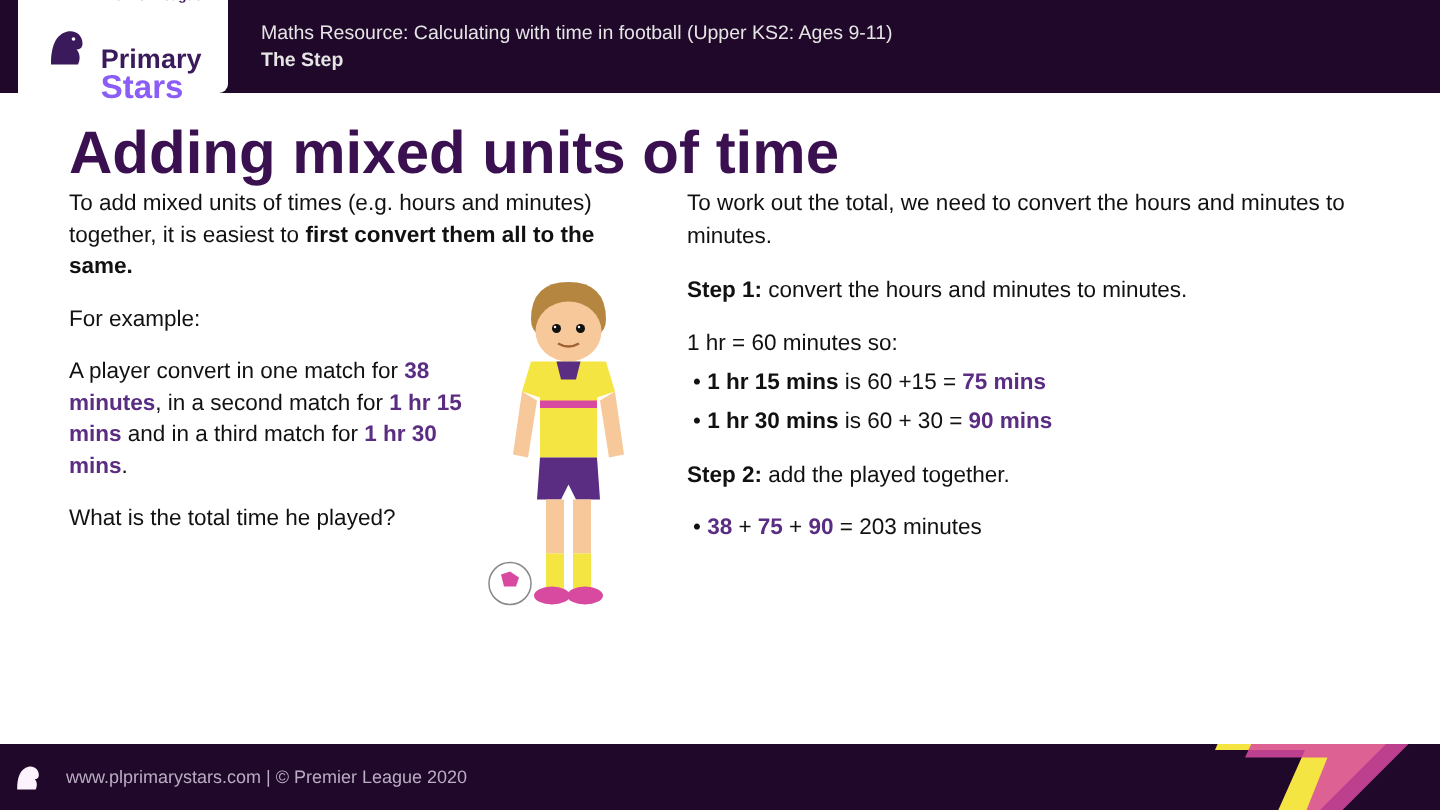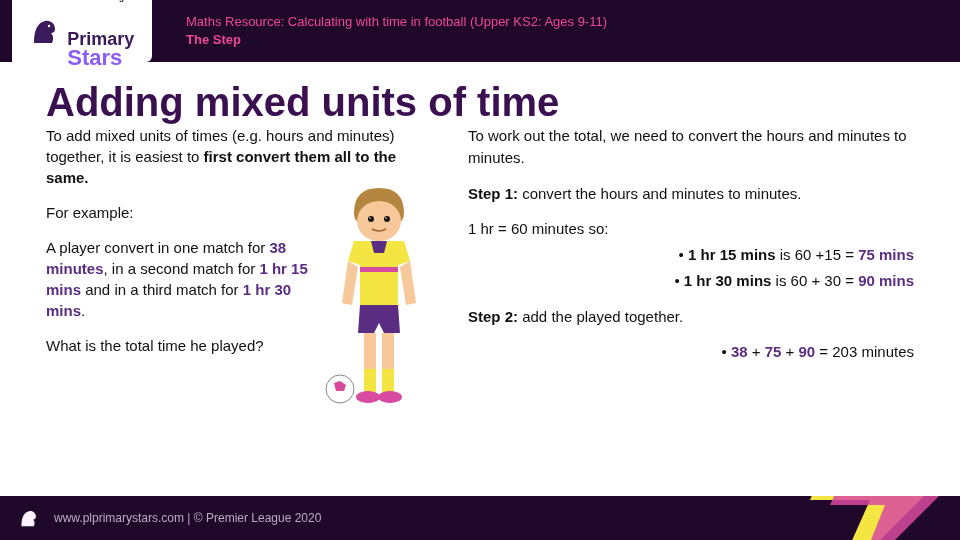--- a/index.html
+++ b/index.html
@@ -35,77 +35,77 @@
   }
   .logo-text {
     display: flex;
     flex-direction: column;
     line-height: 1.05;
   }
   .logo-text .top { font-size: 9px; color: #3a1a5a; font-weight: 600; }
   .logo-text .mid { font-size: 18px; color: #3a1a5a; font-weight: 800; margin-top: 28px; }
   .logo-text .bot { font-size: 22px; color: #8b5cf6; font-weight: 800; margin-top: -3px; }
   .header-text {
-    color: #ec4899;
+    color: #e5e5e5;
     font-size: 13px;
-    margin-left: 34px;
+    margin-left: 22px;
     line-height: 1.4;
   }
   .header-text .line2 { font-weight: 600; }
   .content {
     padding: 18px 46px 0 46px;
   }
   h1.title {
     font-size: 40px;
     font-weight: 800;
     color: #3a1050;
   }
   .columns {
     display: flex;
-    gap: 42px;
+    gap: 32px;
   }
   .col-left {
     width: 380px;
     font-size: 15px;
     color: #111;
     line-height: 1.4;
     position: relative;
   }
   .col-right {
     flex: 1;
     font-size: 15px;
     color: #111;
     line-height: 1.45;
   }
   .col-left p, .col-right p { margin-bottom: 14px; }
   .col-left .para2, .col-left .para3, .col-left .para4 {
     width: 270px;
   }
-  ul.bullets { list-style: none; padding-left: 4px; margin-bottom: 14px; text-align: right;}
+  ul.bullets { list-style: none; padding-left: 4px; margin-bottom: 14px;}
   ul.bullets li::before { content: "•  "; }
   ul.bullets li { margin-bottom: 4px; }
   .pl-purple { color: #5a2d82; font-weight: 700; }
   strong { font-weight: 700; }
   .player {
     position: absolute;
     left: 278px;
     top: 58px;
     width: 110px;
     height: 230px;
   }
   .footer {
     position: absolute;
     bottom: 0;
     left: 0;
     width: 960px;
     height: 44px;
     background: #20082a;
     display: flex;
     align-items: center;
-    padding-left: 18px;
+    padding-left: 8px;
     color: #b9adc2;
     font-size: 12px;
     overflow: hidden;
   }
   .footer .lion-small { width: 22px; height: 22px; margin-right: 14px; filter: brightness(1.4) grayscale(0.3); }
   .bolt {
     position: absolute;
     right: -20px;
     bottom: -30px;
     width: 180px;

